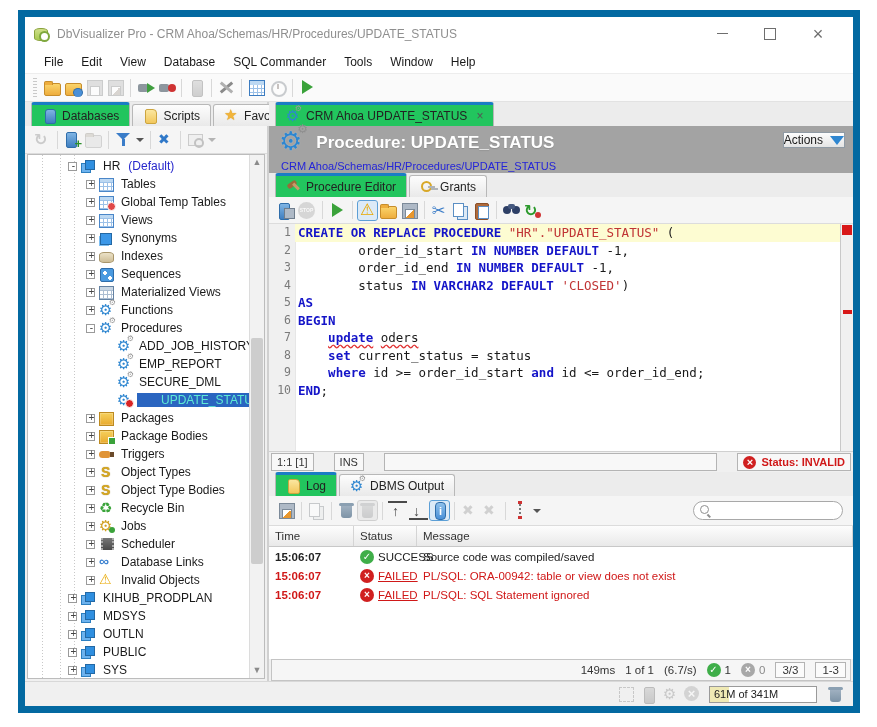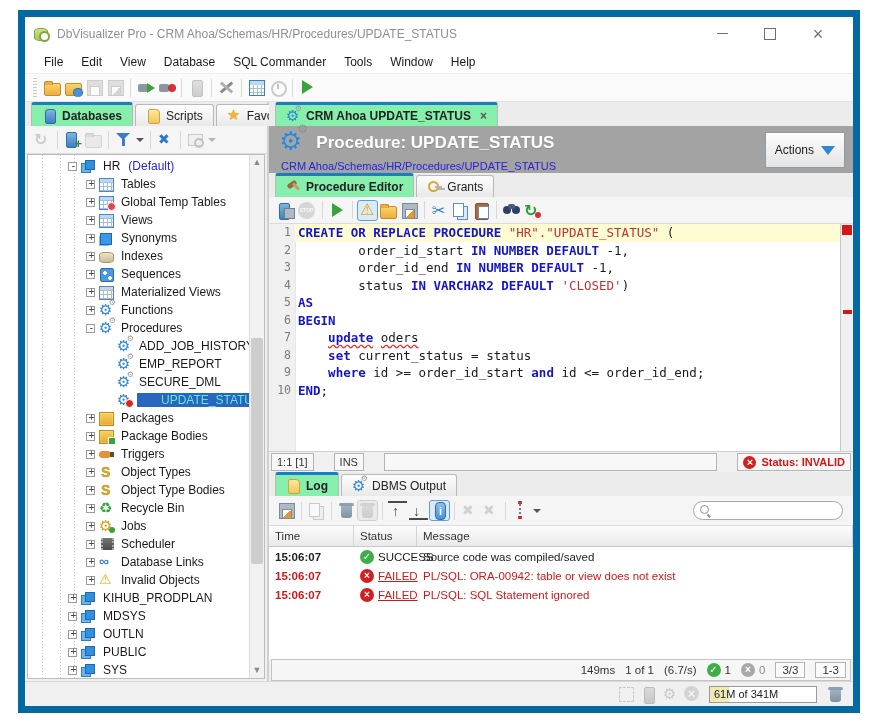--- a/index.html
+++ b/index.html
@@ -98,21 +98,21 @@
   [data-icon="error-circle-icon"]::before { content:"\00D7"; position:absolute; left:1px; top:1px; width:15px; height:15px; background:#a8a8a8; border-radius:50%; color:#fff; text-align:center; line-height:15px; font-size:13px; font-weight:bold; }
 
   
   .content { flex:1 1 auto; display:flex; min-height:0; }
   .leftpanel { width:244px; flex:none; display:flex; flex-direction:column; background:#f0f0f0; border-right:2px solid #d0d0d0; min-height:0; }
   .rightpanel { flex:1 1 auto; display:flex; flex-direction:column; min-width:0; min-height:0; }
 
   
   .tabrow { display:flex; align-items:flex-end; height:24px; padding:0 0 0 6px; flex:none; background:#ececec; gap:2px; }
   .tab { display:flex; align-items:center; gap:5px; height:22px; padding:0 10px; border:1px solid #b8b8b8; border-bottom:none; border-radius:3px 3px 0 0; background:linear-gradient(#fdfdfd,#e9e9e9); cursor:pointer; white-space:nowrap; font-size:12px; color:#222; }
-  .tab[data-active="true"] { background:#86efac; border-top:3px solid #1a7dc4; font-weight:bold; height:24px; }
+  .tab[data-active="true"] { background:#22c55e; border-top:3px solid #1a7dc4; font-weight:normal; height:24px; }
   .ticon16 { width:15px; height:15px; position:relative; flex:none; }
   [data-icon="database-icon"]::before { content:""; position:absolute; left:3px; top:1px; width:9px; height:13px; background:linear-gradient(#7fb4e4,#3f7fc0); border:1px solid #2f6daa; border-radius:3px 3px 2px 2px; }
   [data-icon="scroll-icon"]::before { content:""; position:absolute; left:2px; top:1px; width:10px; height:13px; background:linear-gradient(#fbe7a0,#f2c75c); border:1px solid #cda53e; border-radius:2px 4px 2px 2px; }
   [data-icon="star-icon"]::before { content:"\2605"; position:absolute; left:0; top:-2px; font-size:15px; color:#f2b53c; text-shadow:0 0 1px #c88f20; }
   [data-icon="gear-icon"]::before { content:"\2699"; position:absolute; left:0; top:-1px; font-size:15px; color:#2e86d0; }
   [data-icon="gear-icon"]::after { content:"\2699"; position:absolute; right:-1px; top:-4px; font-size:8px; color:#9a9a9a; }
   [data-icon="hammer-icon"]::before { content:""; position:absolute; left:1px; top:3px; width:10px; height:5px; background:#9a6a3a; border-radius:2px; transform:rotate(-35deg); }
   [data-icon="hammer-icon"]::after { content:""; position:absolute; left:6px; top:6px; width:8px; height:3px; background:#c89a6a; transform:rotate(45deg); }
   [data-icon="key-icon"]::before { content:""; position:absolute; left:1px; top:2px; width:7px; height:7px; border:2px solid #d8a828; border-radius:50%; }
   [data-icon="key-icon"]::after { content:""; position:absolute; left:8px; top:7px; width:7px; height:2px; background:#b0b4b8; box-shadow:3px 2px 0 #b0b4b8; }
@@ -167,21 +167,21 @@
   .vthumb { position:absolute; left:1px; right:1px; top:34%; height:46%; background:#cdcdcd; border-radius:2px; cursor:pointer; }
 
   
   .doc-tabrow { background:#ececec; }
   .header { height:47px; background:#a3a3a3; flex:none; position:relative; padding:4px 8px 0 10px; }
   .hgear { width:26px; height:26px; position:relative; display:inline-block; vertical-align:middle; }
   .hgear::before { content:"\2699"; position:absolute; left:0; top:-4px; font-size:26px; color:#2e86d0; text-shadow:0 0 1px #fff8; }
   .hgear::after { content:"\2699"; position:absolute; right:-3px; top:-8px; font-size:12px; color:#8f8f8f; }
   .htitle { display:inline-block; vertical-align:middle; color:#fff; font-size:17px; font-weight:bold; margin-left:8px; text-shadow:0 1px 1px #0002; }
   .hcrumb { color:#2424d8; font-size:11px; margin:4px 0 0 2px; cursor:pointer; }
-  .actions-btn { position:absolute; right:8px; top:6px; height:36px; padding:0 9px; background:linear-gradient(#fdfdfd,#e4e4e4); border:1px solid #8f9aa4; display:flex; align-items:center; gap:7px; cursor:pointer; font-size:12px; color:#1a1a1a; }
+  .actions-btn { position:absolute; right:8px; top:6px; height:16px; padding:0 0; background:linear-gradient(#fdfdfd,#e4e4e4); border:1px solid #8f9aa4; display:flex; align-items:center; gap:7px; cursor:pointer; font-size:12px; color:#1a1a1a; }
   .actions-btn .arr { width:0; height:0; border-left:7px solid transparent; border-right:7px solid transparent; border-top:9px solid #2e86d0; }
 
   .editor-toolbar { height:27px; background:#f5f5f5; border-bottom:1px solid #dcdcdc; flex:none; }
   .editor { height:228px; flex:none; display:flex; background:#fff; border-bottom:1px solid #d0d0d0; font-family:"DejaVu Sans Mono","Liberation Mono",monospace; font-size:12.5px; }
   .codearea { flex:1 1 auto; overflow:hidden; background:linear-gradient(to right,#f0f0f0 0 26px,#e6e6e6 26px 27px,#fff 27px); cursor:text; }
   .cl { display:flex; height:17.5px; line-height:17.5px; white-space:pre; }
   .ln { width:26px; flex:none; text-align:right; padding-right:4px; color:#7a7a7a; font-size:11.5px; }
   .ct { flex:1 1 auto; padding-left:3px; }
   .cl.hl .ct { background:#fdfcd2; }
   .kw { color:#1414c8; font-weight:bold; }

